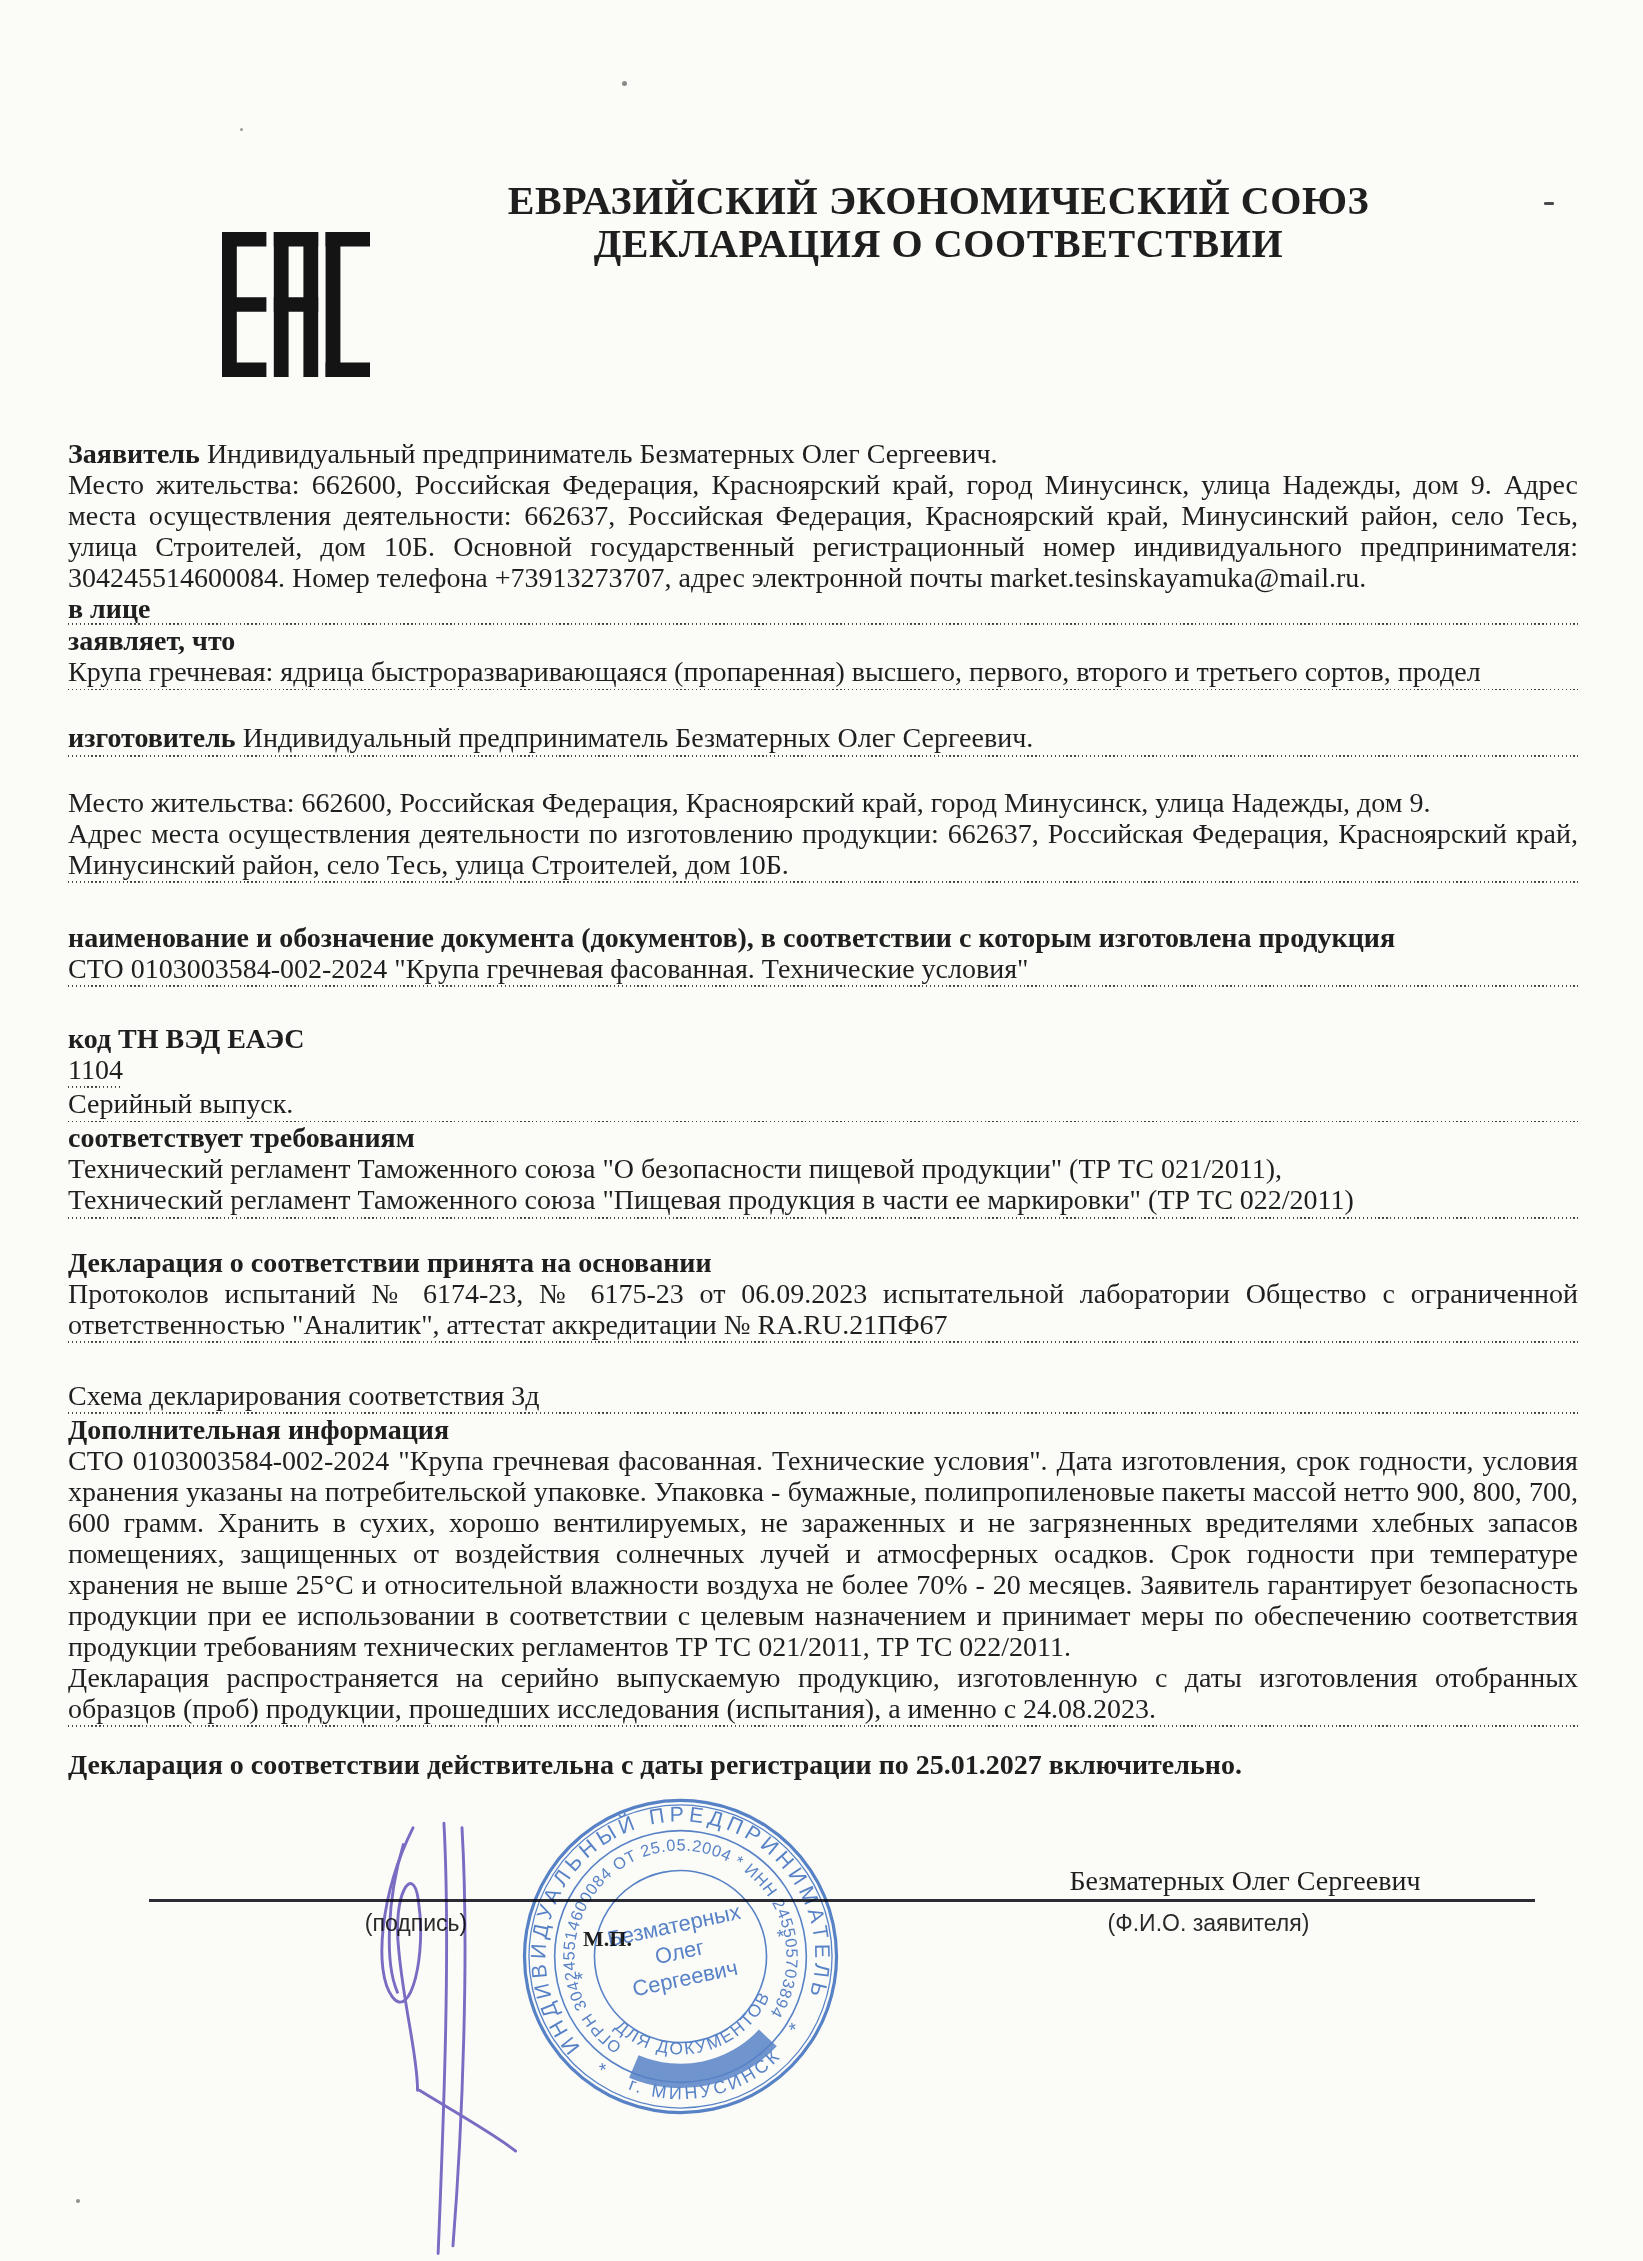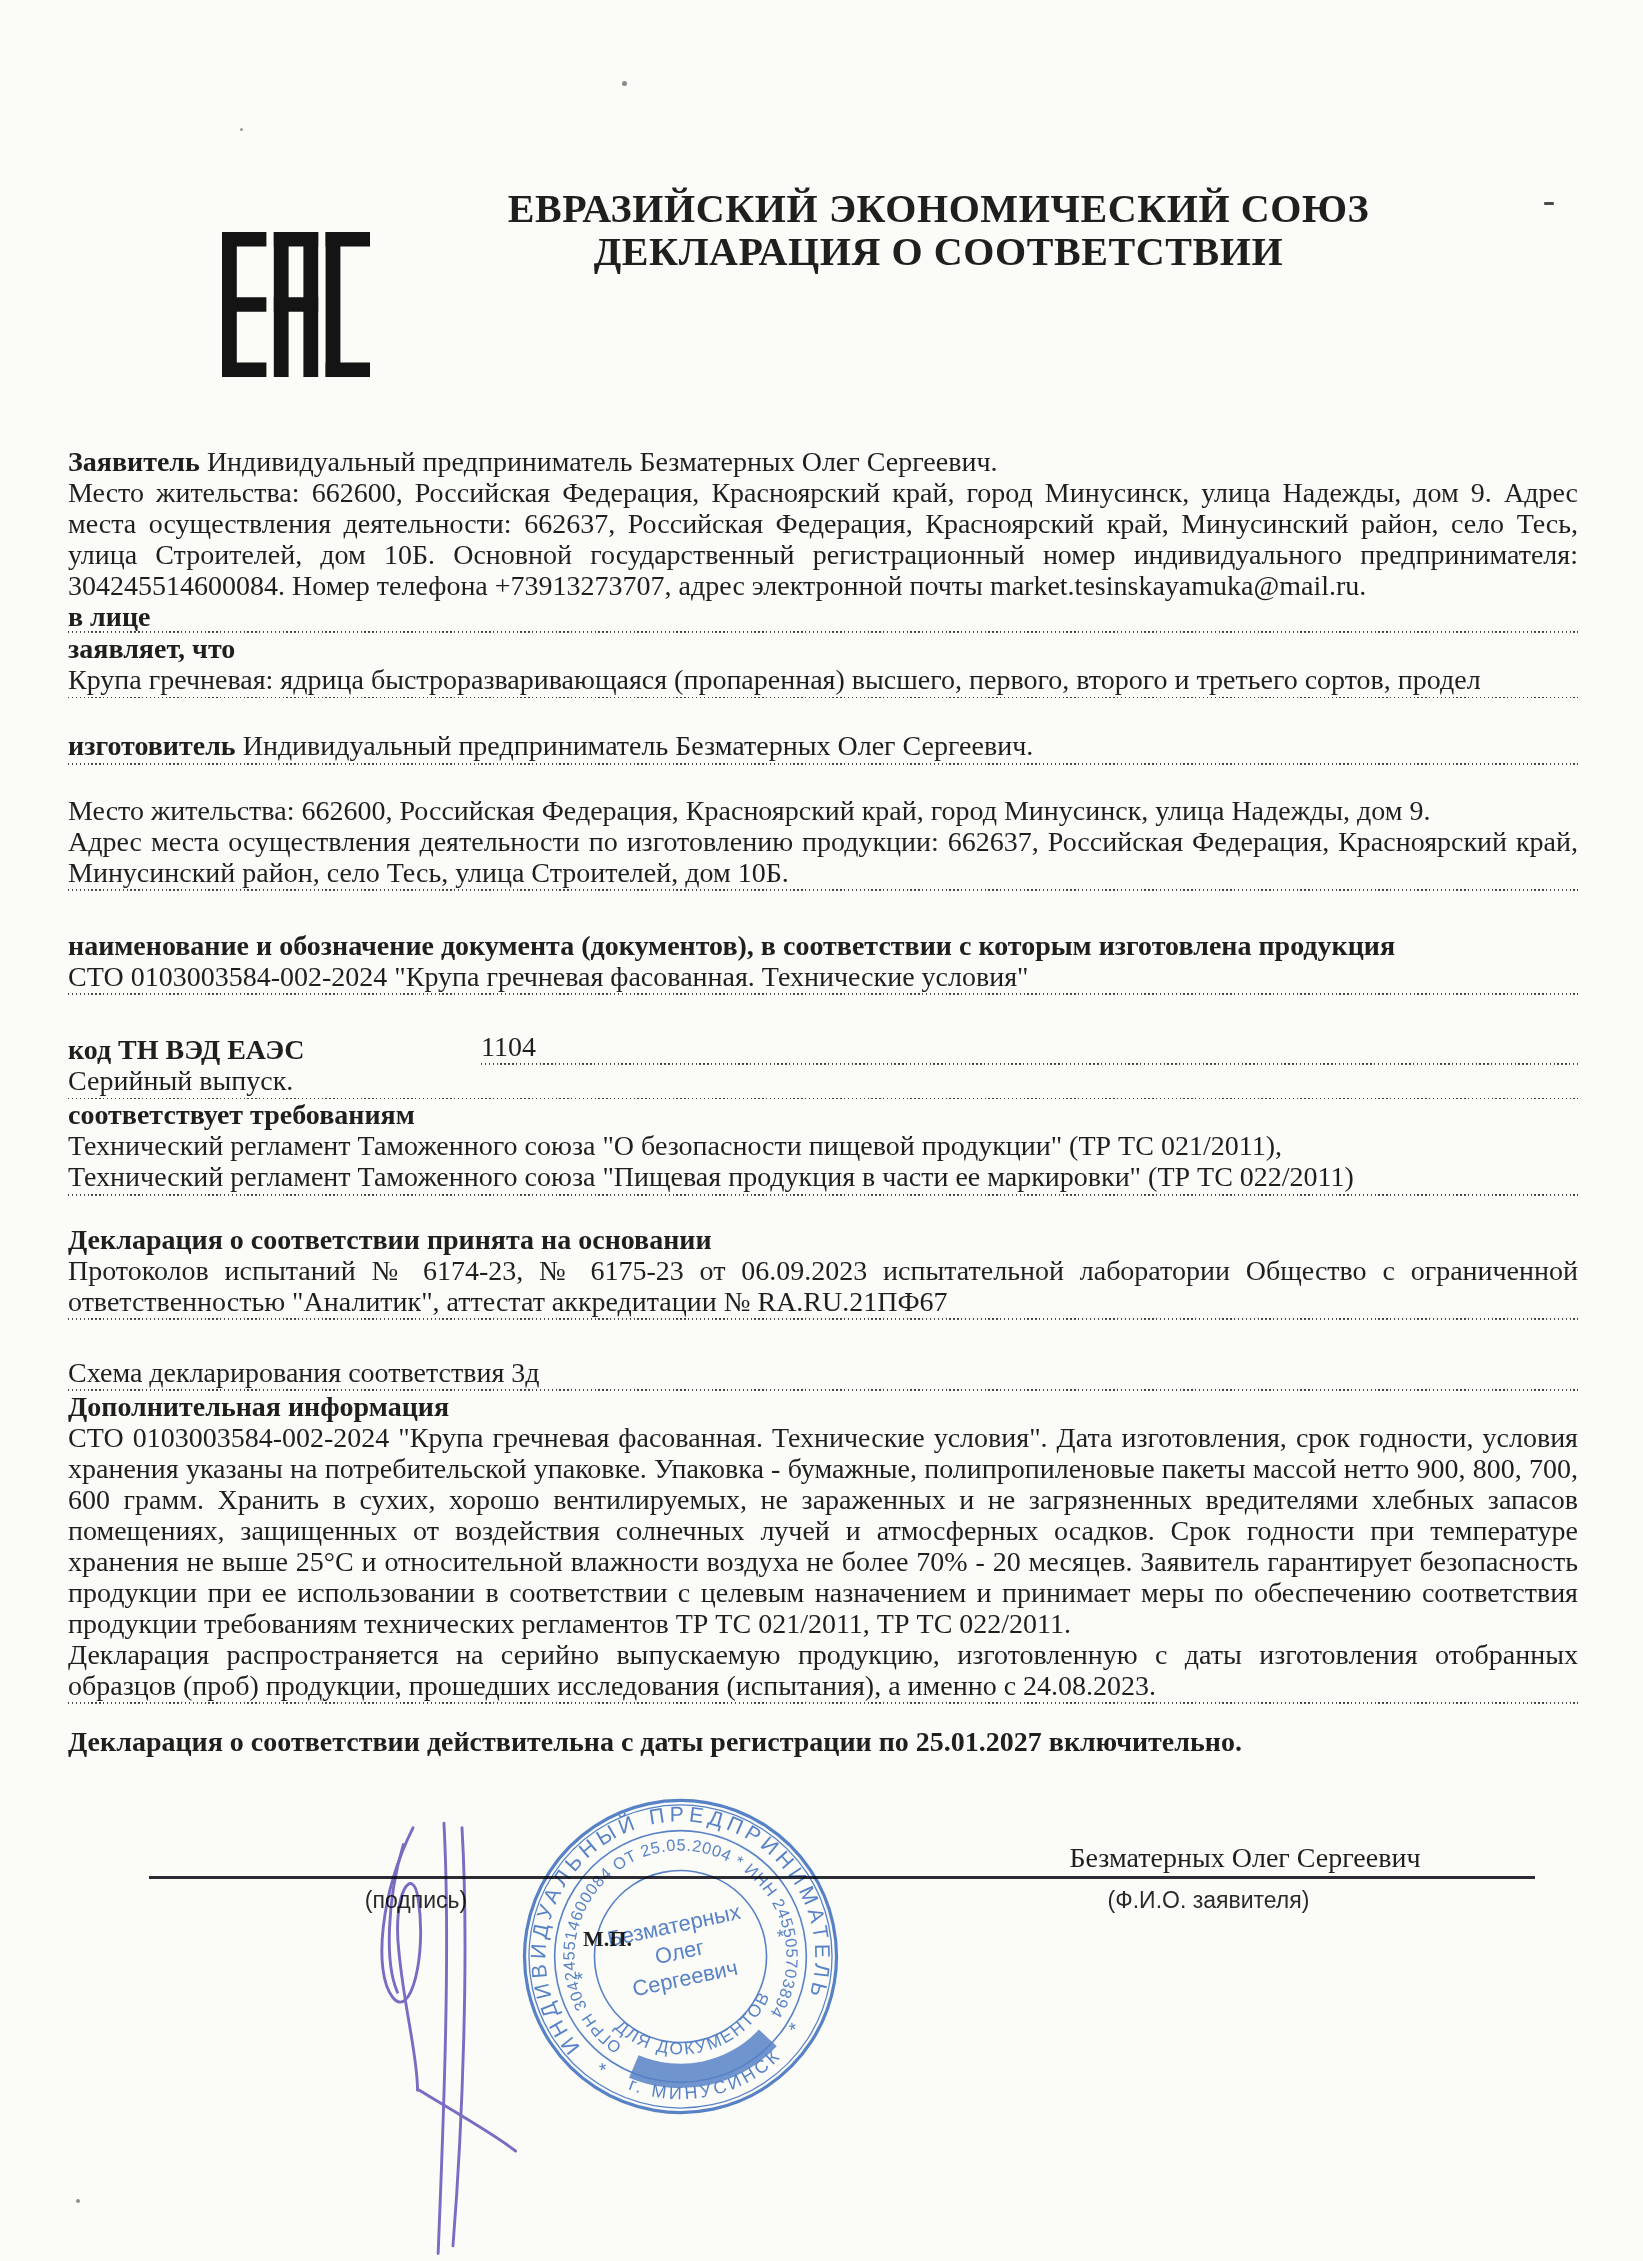--- a/index.html
+++ b/index.html
@@ -1,32 +1,32 @@
 <!DOCTYPE html>
 <html style="font-size:10.3px"><head>
 <meta charset="utf-8">
 <style>
   html,body{margin:0;padding:0;background:#e8e8e8;}
   .page{
     position:relative;width:1644px;height:2261px;background:#fbfbf8;overflow:hidden;
     font-family:"Liberation Serif","DejaVu Serif",serif;color:#1f1f1f;
     font-size:28px;line-height:31px;
   }
-  .header{margin:8px;padding-top:179px;margin-left:413px;width:1051px;text-align:center;}
+  .header{margin:0;padding-top:179px;margin-left:413px;width:1051px;text-align:center;}
   .h1{font-weight:bold;font-size:40px;line-height:43px;letter-spacing:0.6px;white-space:nowrap;}
   .eac-logo{position:absolute;left:222px;top:232px;width:148px;height:145px;}
   .content{padding:0 66px 0 68px;margin-top:173px;}
   .just{text-align:justify;}
   .b{font-weight:bold;}
   .dotline{
     background-image:repeating-linear-gradient(90deg,#3e3e3e 0 1.3px,rgba(0,0,0,0) 1.3px 3.9px);
     background-repeat:no-repeat;background-position:left bottom;background-size:100% 1.9px;
     padding-bottom:3.2px;
   }
-  .row{display:flex;align-items:flex-end;}
+  .row{display:flex;align-items:flex-start;flex-direction:column;}
   .tnlabel{width:413px;flex:none;font-weight:bold;}
   .tnvalue{flex:1;}
   .sigzone{position:relative;height:419px;}
   .sig-line{position:absolute;left:81px;top:119px;width:1386px;height:2.6px;background:#2c2c34;z-index:1;}
   .fio{position:absolute;left:900px;top:85px;width:554px;text-align:center;z-index:2;}
   .cap{position:absolute;top:128px;font-family:"Liberation Sans","DejaVu Sans",sans-serif;font-size:23px;color:#2a2a2a;z-index:2;}
   .sign-cap{left:206px;width:284px;text-align:center;}
   .fio-cap{left:928px;width:425px;text-align:center;}
   .mp{position:absolute;left:583px;top:1923px;font-weight:bold;font-size:22px;z-index:5;}
   .stamp{position:absolute;left:520px;top:1796px;width:321px;height:321px;z-index:6;mix-blend-mode:multiply;opacity:.92;transform:rotate(-12deg);}

